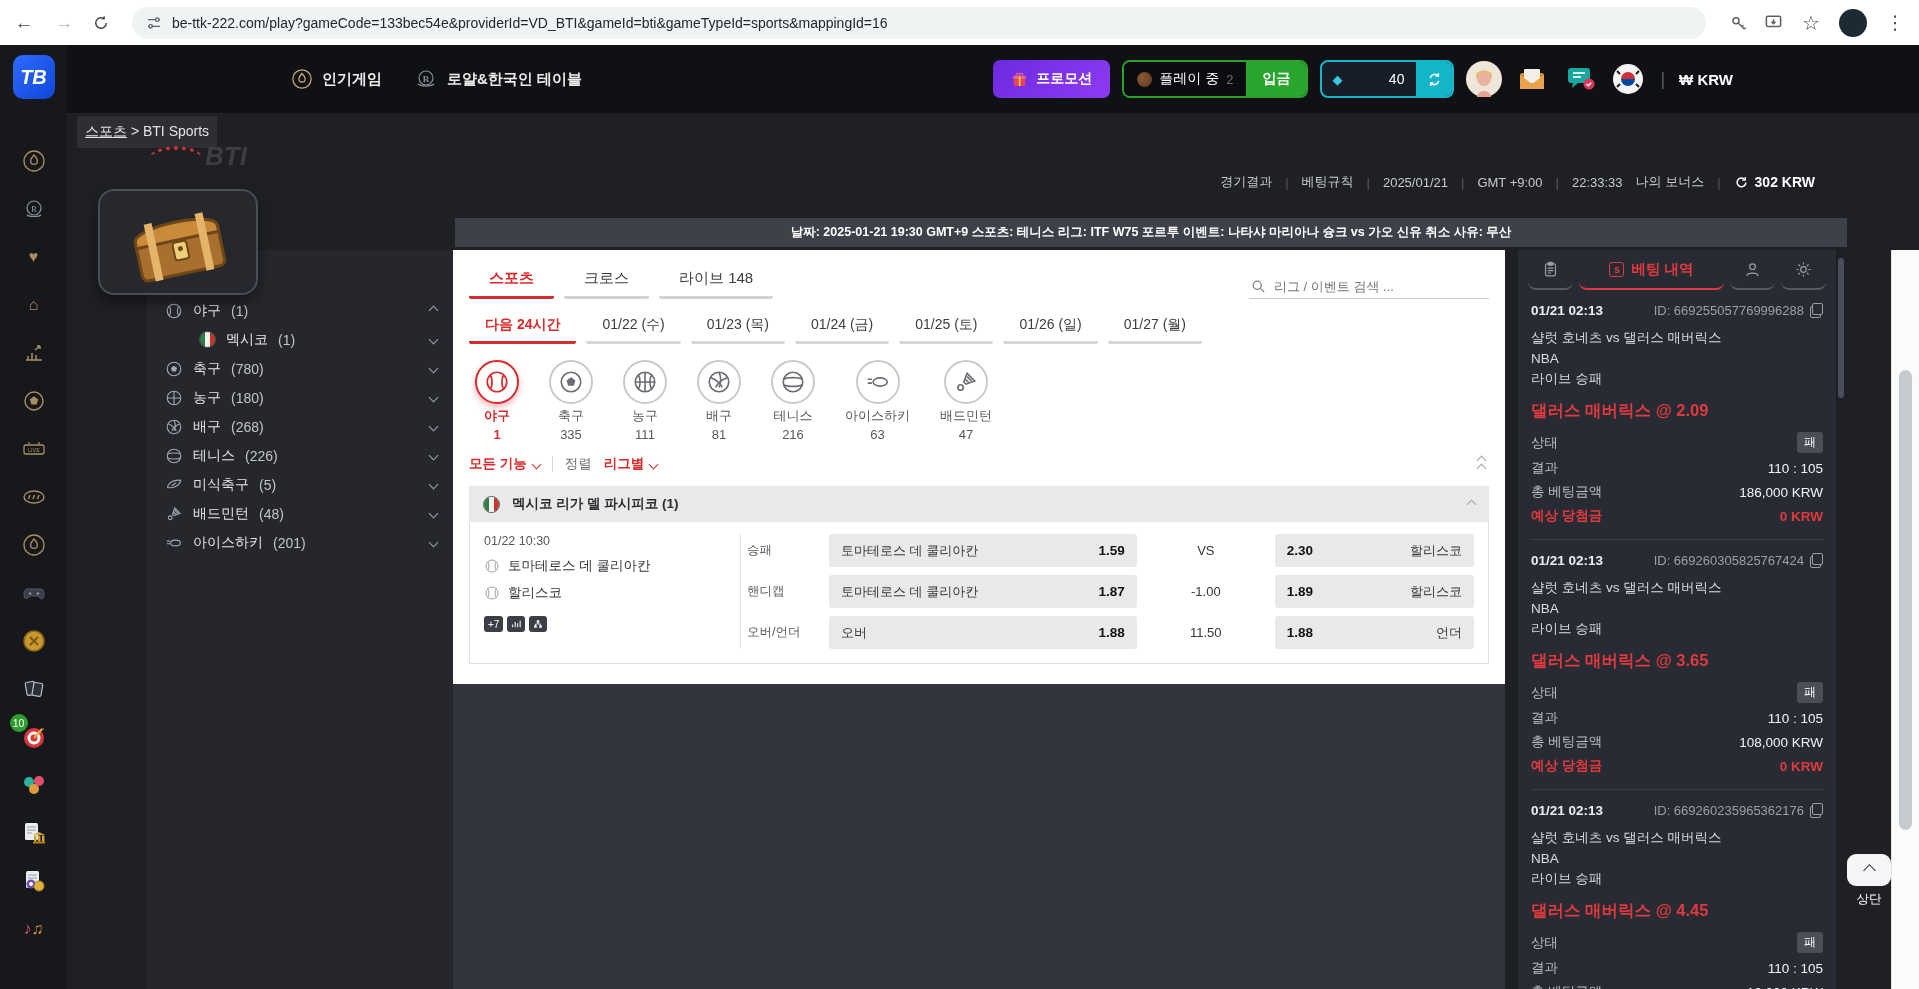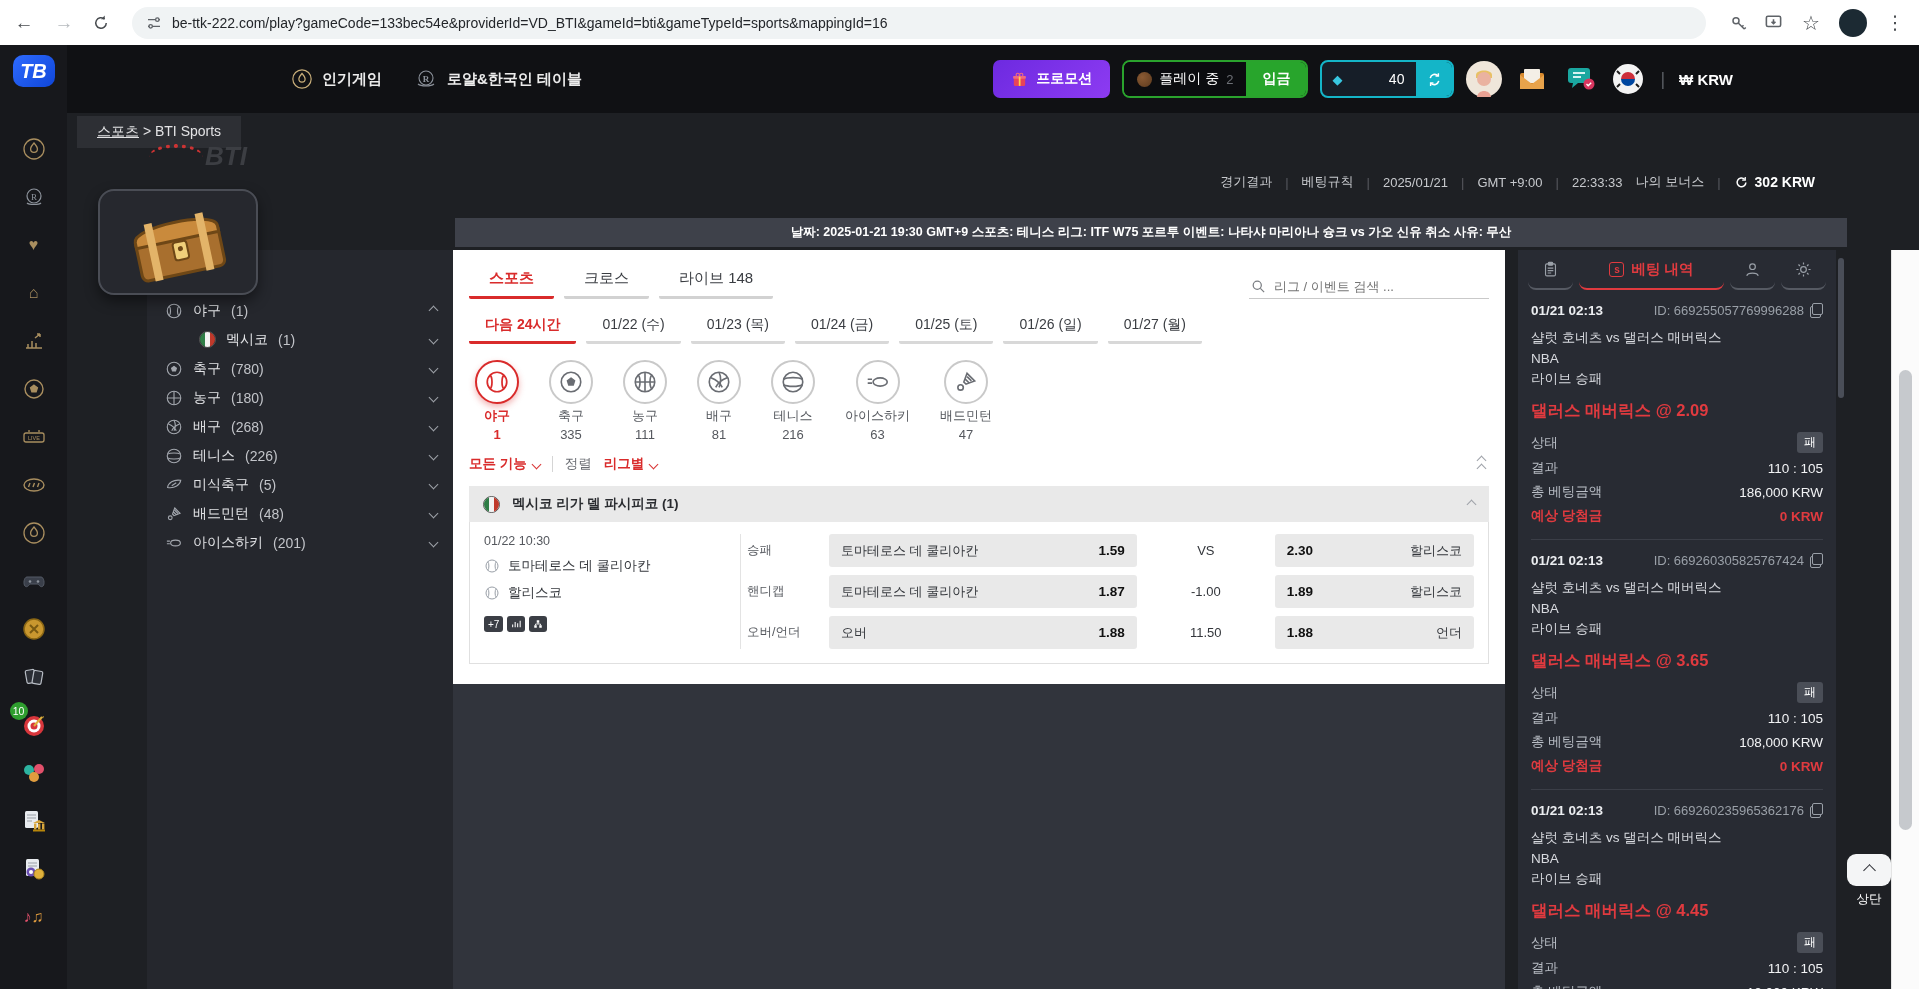--- a/index.html
+++ b/index.html
@@ -9,21 +9,21 @@
   
   .browser{height:45px;background:#fff;display:flex;align-items:center;padding:0 12px;gap:16px}
   .nav-glyph{font-size:19px;color:#474b4f;width:24px;text-align:center;cursor:pointer}
   .nav-glyph.dis{color:#b6babe}
   .url-pill{flex:1;max-width:1595px;height:32px;background:#f0f3f4;border-radius:16px;display:flex;align-items:center;gap:10px;padding:0 14px;color:#23262a;font-size:14px;overflow:hidden;white-space:nowrap}
   .chrome-right{display:flex;align-items:center;gap:16px;margin-left:8px}
   .avatar-chip{width:28px;height:28px;border-radius:50%;background:#1c2a33}
   
   .app{display:flex;height:944px}
   .rail{width:67px;background:#17181c;display:flex;flex-direction:column;align-items:center;padding-top:10px;flex:none}
-  .tb-logo{width:42px;height:32px;border-radius:10px;background:#1557f0;color:#fff;font-weight:bold;font-style:italic;font-size:20px;display:flex;align-items:center;justify-content:center;background:linear-gradient(135deg,#2e6bff,#0f46d8)}
+  .tb-logo{width:42px;height:44px;border-radius:10px;background:#1557f0;color:#fff;font-weight:bold;font-style:italic;font-size:20px;display:flex;align-items:center;justify-content:center;background:linear-gradient(135deg,#2e6bff,#0f46d8)}
   .rail-icons{margin-top:48px;display:flex;flex-direction:column;align-items:center;gap:21px}
   .ric{width:28px;height:27px;display:flex;align-items:center;justify-content:center;position:relative;color:#a98e5f;cursor:pointer}
   .badge-num{position:absolute;top:-9px;left:-10px;background:#2f9e2f;color:#fff;border-radius:50%;width:18px;height:18px;font-size:10.5px;display:flex;align-items:center;justify-content:center;font-weight:normal}
   .music-ic{font-size:16px;line-height:1}
   .music-ic .m1{color:#e2506b}.music-ic .m2{color:#e09c3f}
   
   .main-col{flex:1;display:flex;flex-direction:column;position:relative;background:#1e2024;min-width:0}
   
   .topnav{height:68px;background:#101114;display:flex;align-items:center;flex:none}
   .tn-menu{display:flex;align-items:center;gap:32px;margin-left:224px}
@@ -37,23 +37,23 @@
   .dot-brown{width:15px;height:15px;border-radius:50%;background:radial-gradient(circle at 35% 35%,#8a5a33,#5c3a1e)}
   .pill-bal{height:38px;border:2px solid #14b5c8;border-radius:8px;background:#161e28;display:flex;align-items:center;overflow:hidden;cursor:pointer}
   .pill-bal .dmd{color:#38c7e0;font-size:13px;margin:0 10px}
   .pill-bal .val{color:#fff;font-size:14px;min-width:52px;text-align:right;margin-right:12px}
   .pill-bal .rf{width:36px;height:38px;background:#14b5c8;display:flex;align-items:center;justify-content:center}
   .tn-ico{width:36px;height:36px;display:flex;align-items:center;justify-content:center;cursor:pointer}
   .tn-sep{color:#5a5d63;font-size:18px;margin:0 2px}
   .krw{color:#fff;font-size:15px;font-weight:bold;white-space:nowrap}
   
   .band{height:137px;position:relative;flex:none}
-  .breadcrumb{position:absolute;left:10px;top:3px;background:#2d2f34;padding:7px 20px;color:#e3e3e5;font-size:14px;cursor:pointer}
+  .breadcrumb{position:absolute;left:10px;top:3px;background:#2d2f34;padding:7px 8px;color:#e3e3e5;font-size:14px;cursor:pointer}
   .breadcrumb .sec{text-decoration:underline}
-  .bti-logo{position:absolute;left:82px;top:28px;z-index:1;display:flex;align-items:center;gap:2px}
+  .bti-logo{position:absolute;left:82px;top:28px;z-index:1;display:flex;align-items:flex-end;gap:2px}
   .bti-dots{width:54px;height:26px;border-top:4px dotted #c33;border-radius:50% 50% 0 0}
   .bti-txt{color:#3c3e43;font-weight:bold;font-size:26px;font-style:italic}
   .chest-tile{position:absolute;left:31px;top:76px;width:160px;height:106px;background:#26282e;border:2px solid #4a4d55;border-radius:16px;z-index:2;display:flex;align-items:center;justify-content:center;box-shadow:0 6px 14px rgba(0,0,0,.45)}
   .band-links{position:absolute;right:104px;top:60px;display:flex;align-items:center;gap:13px;font-size:13px;color:#c7c9cd}
   .band-links .sep{color:#57595f}
   .band-wallet{display:flex;align-items:center;gap:6px;color:#fff;font-size:14px;font-weight:bold;cursor:pointer}
   .ticker{position:absolute;left:388px;width:1392px;top:105px;height:29px;background:#3e414a;color:#fff;font-size:12.5px;font-weight:bold;display:flex;align-items:center;justify-content:center;white-space:nowrap;overflow:hidden}
   
   .content-row{flex:1;display:flex;min-height:0}
   .sgap{width:80px;flex:none}

